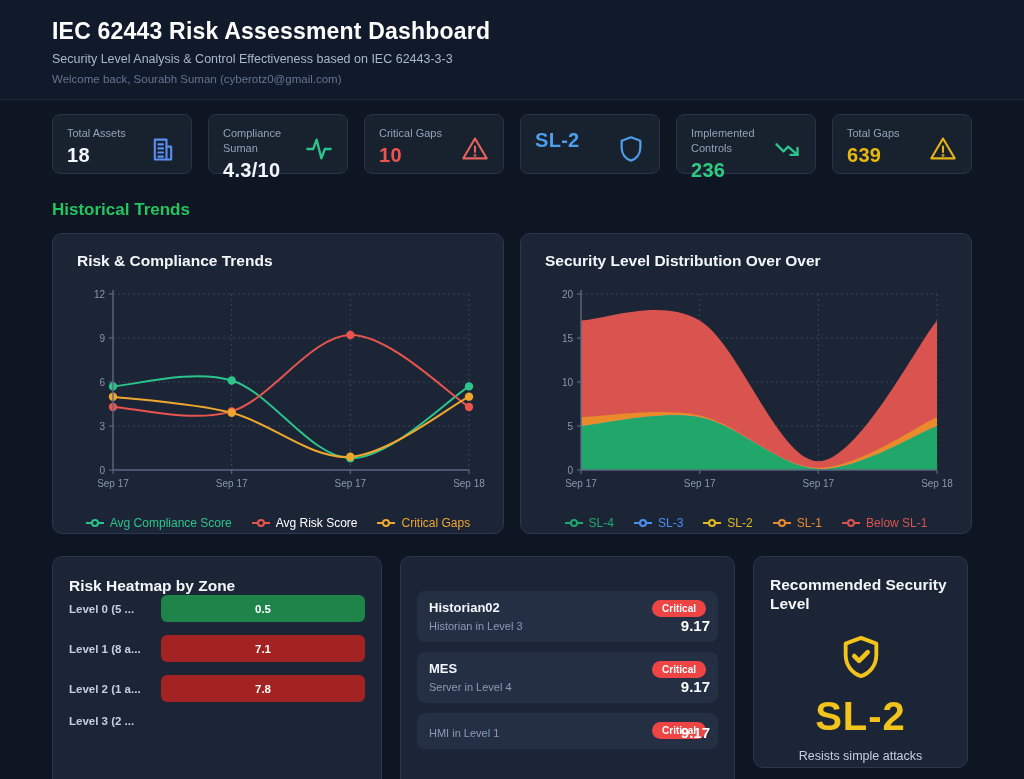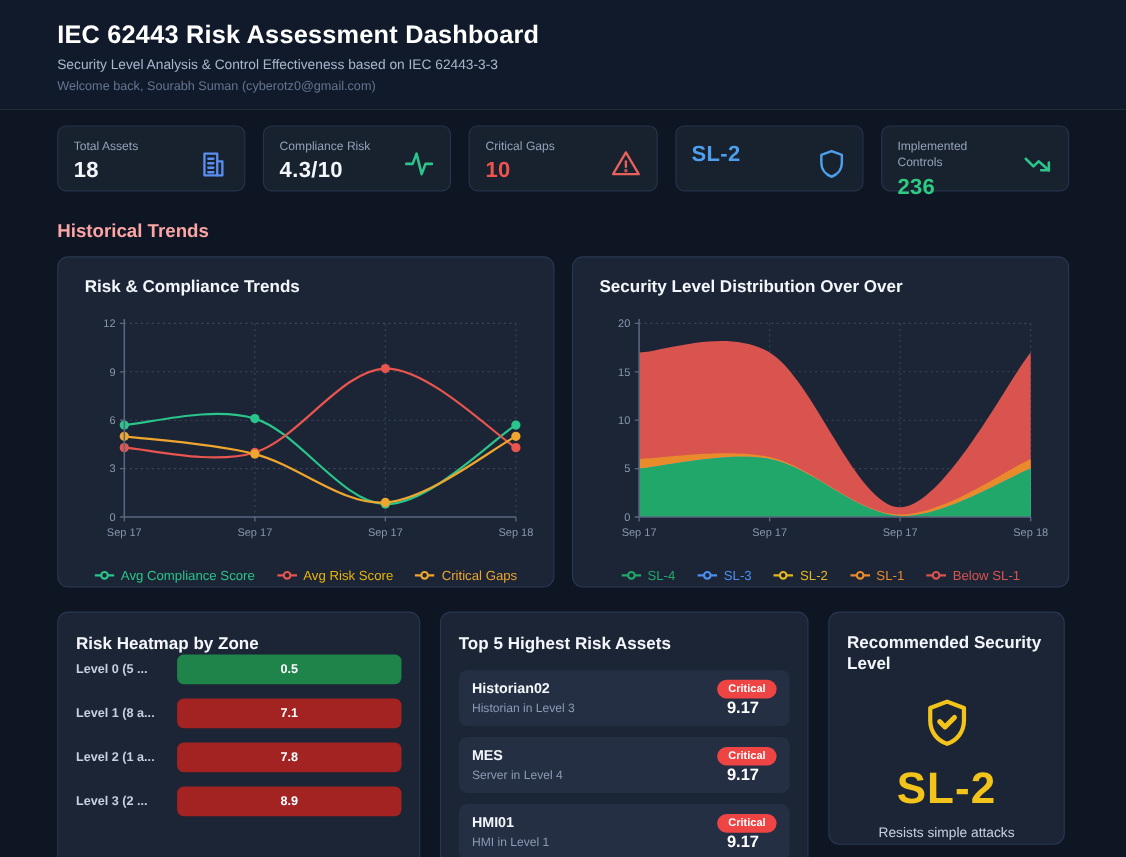--- a/index.html
+++ b/index.html
@@ -28,21 +28,21 @@
   .stat-card {
     flex:1; position:relative; height:60px;
     background:#18222f; border:1px solid #27334a; border-radius:8px;
     padding:11px 14px;
   }
   .stat-card .stat-label { font-size:11px; color:#93a1b8; line-height:1.35; padding-right:34px; }
   .stat-card .stat-value { font-size:20px; font-weight:bold; margin-top:3px; letter-spacing:0.3px; }
   .stat-card .stat-icon { position:absolute; right:14px; top:20px; width:28px; height:28px; }
 
   
-  .section-title { font-size:17px; font-weight:bold; color:#fca5a5; margin-top:26px; }
+  .section-title { font-size:17px; font-weight:bold; color:#22c55e; margin-top:26px; }
 
   
   .charts-row { display:flex; gap:16px; margin-top:13px; }
   .panel {
     background:#1b2536; border:1px solid #2a3750; border-radius:10px;
   }
   .chart-panel { flex:1; height:301px; padding:18px 16px 12px 16px; }
   .panel-title { font-size:15.5px; font-weight:bold; color:#f3f6fb; padding-left:8px; }
   .chart-box { margin-top:10px; }
   .chart-box svg { display:block; width:100%; height:auto; }
@@ -69,21 +69,21 @@
     background:#242f44; border-radius:8px; padding:9px 12px 10px 12px;
     margin-bottom:10px; position:relative;
   }
   .asset-name { font-size:13px; font-weight:bold; color:#f3f6fb; }
   .asset-desc { font-size:11px; color:#8b9bb4; margin-top:5px; }
   .asset-badge {
     position:absolute; right:12px; top:9px;
     background:#ef4444; color:#ffffff; font-size:10px; font-weight:bold;
     padding:3px 10px; border-radius:10px;
   }
-  .asset-score { position:absolute; right:28px; bottom:8px; font-size:15px; font-weight:bold; color:#ffffff; }
+  .asset-score { position:absolute; right:8px; bottom:8px; font-size:15px; font-weight:bold; color:#ffffff; }
 
   .reco-title { font-size:15.5px; font-weight:bold; text-align:left; line-height:1.25; }
   .reco-shield { margin-top:20px; }
   .reco-level { font-size:40px; font-weight:bold; color:#f2c31b; margin-top:10px; letter-spacing:1px; }
   .reco-desc { font-size:12.5px; color:#c6d0e0; margin-top:10px; }
 </style>
 </head>
 <body>
 
 <div class="page">
@@ -100,21 +100,21 @@
         <div class="stat-card">
           <div class="stat-label">Total Assets</div>
           <div class="stat-value" style="color:#f3f6fb">18</div>
           <div class="stat-icon"><svg viewBox="0 0 24 24" fill="none" stroke="#5b8ef0" stroke-width="1.8" stroke-linecap="round" stroke-linejoin="round">
               <rect x="5" y="4" width="10" height="17"></rect>
               <path d="M15 10h4v11h-4"></path>
               <path d="M8 8h4M8 11.5h4M8 15h4M8 18.5h4"></path>
             </svg></div>
         </div>
         <div class="stat-card">
-          <div class="stat-label">Compliance Risk</div>
+          <div class="stat-label">Compliance Suman</div>
           <div class="stat-value" style="color:#f3f6fb">4.3/10</div>
           <div class="stat-icon"><svg viewBox="0 0 24 24" fill="none" stroke="#2bc48a" stroke-width="2" stroke-linecap="round" stroke-linejoin="round">
               <polyline points="2,12 7,12 10,4 14,20 17,12 22,12"></polyline>
             </svg></div>
         </div>
         <div class="stat-card">
           <div class="stat-label">Critical Gaps</div>
           <div class="stat-value" style="color:#ef5350">10</div>
           <div class="stat-icon"><svg viewBox="0 0 24 24" fill="none" stroke="#e8625c" stroke-width="1.8" stroke-linecap="round" stroke-linejoin="round">
               <path d="M12 3 L22 20 H2 Z"></path>
@@ -127,20 +127,29 @@
           <div class="stat-icon"><svg viewBox="0 0 24 24" fill="none" stroke="#4d9fec" stroke-width="1.9" stroke-linecap="round" stroke-linejoin="round">
               <path d="M12 2 L20 5 V11 C20 16.5 16.5 20.5 12 22 C7.5 20.5 4 16.5 4 11 V5 Z"></path>
             </svg></div>
         </div>
         <div class="stat-card">
           <div class="stat-label">Implemented Controls</div>
           <div class="stat-value" style="color:#2ecc82">236</div>
           <div class="stat-icon"><svg viewBox="0 0 24 24" fill="none" stroke="#2bc48a" stroke-width="2" stroke-linecap="round" stroke-linejoin="round">
               <polyline points="3,8 9,14 13,10 21,17"></polyline>
               <polyline points="15,17 21,17 21,11"></polyline>
+            </svg></div>
+        </div>
+        <div class="stat-card">
+          <div class="stat-label">Total Gaps</div>
+          <div class="stat-value" style="color:#e7b90f">639</div>
+          <div class="stat-icon"><svg viewBox="0 0 24 24" fill="none" stroke="#e7b416" stroke-width="1.8" stroke-linecap="round" stroke-linejoin="round">
+              <path d="M12 3 L22 20 H2 Z"></path>
+              <line x1="12" y1="10" x2="12" y2="14.5"></line>
+              <circle cx="12" cy="17.3" r="0.4" fill="#e7b416"></circle>
             </svg></div>
         </div>
       </div>
 
     <div class="section-title">Historical Trends</div>
 
     <div class="charts-row">
       <div class="panel chart-panel">
         <div class="panel-title">Risk &amp; Compliance Trends</div>
         <div class="chart-box" id="chart-0">
@@ -195,21 +204,21 @@
                 <line x1="0" y1="5" x2="18" y2="5" stroke="#2bc48a" stroke-width="2"></line>
                 <circle cx="9" cy="5" r="3" fill="#1b2536" stroke="#2bc48a" stroke-width="2"></circle>
               </svg>
               <span style="color:#2bc48a">Avg Compliance Score</span>
             </span>
             <span class="legend-item">
               <svg width="18" height="10">
                 <line x1="0" y1="5" x2="18" y2="5" stroke="#e8554f" stroke-width="2"></line>
                 <circle cx="9" cy="5" r="3" fill="#1b2536" stroke="#e8554f" stroke-width="2"></circle>
               </svg>
-              <span style="color:#eab308">Avg Risk Score</span>
+              <span style="color:#ffffff">Avg Risk Score</span>
             </span>
             <span class="legend-item">
               <svg width="18" height="10">
                 <line x1="0" y1="5" x2="18" y2="5" stroke="#efa62f" stroke-width="2"></line>
                 <circle cx="9" cy="5" r="3" fill="#1b2536" stroke="#efa62f" stroke-width="2"></circle>
               </svg>
               <span style="color:#efa62f">Critical Gaps</span>
             </span>
           </div>
       </div>
@@ -303,42 +312,39 @@
             <div class="heatmap-row">
               <span class="heatmap-label">Level 1 (8 a...</span>
               <div class="heatmap-bar" style="background:#a32222">7.1</div>
             </div>
             <div class="heatmap-row">
               <span class="heatmap-label">Level 2 (1 a...</span>
               <div class="heatmap-bar" style="background:#a32222">7.8</div>
             </div>
             <div class="heatmap-row">
               <span class="heatmap-label">Level 3 (2 ...</span>
-              <div class="heatmap-bar" style="background:#a32222">8.9</div>
             </div>
           </div>
       </div>
 
       <div class="panel assets-panel">
-        <div class="panel-title" style="padding-left:0;">Top 5 Highest Risk Assets</div>
         <div class="asset-items" id="asset-items">
             <div class="asset-item">
               <div class="asset-name">Historian02</div>
               <div class="asset-desc">Historian in Level 3</div>
               <span class="asset-badge">Critical</span>
               <span class="asset-score">9.17</span>
             </div>
             <div class="asset-item">
               <div class="asset-name">MES</div>
               <div class="asset-desc">Server in Level 4</div>
               <span class="asset-badge">Critical</span>
               <span class="asset-score">9.17</span>
             </div>
             <div class="asset-item">
-              <div class="asset-name">HMI01</div>
               <div class="asset-desc">HMI in Level 1</div>
               <span class="asset-badge">Critical</span>
               <span class="asset-score">9.17</span>
             </div>
           </div>
       </div>
 
       <div class="panel reco-panel">
         <div class="reco-title">Recommended Security Level</div>
         <div class="reco-shield">

